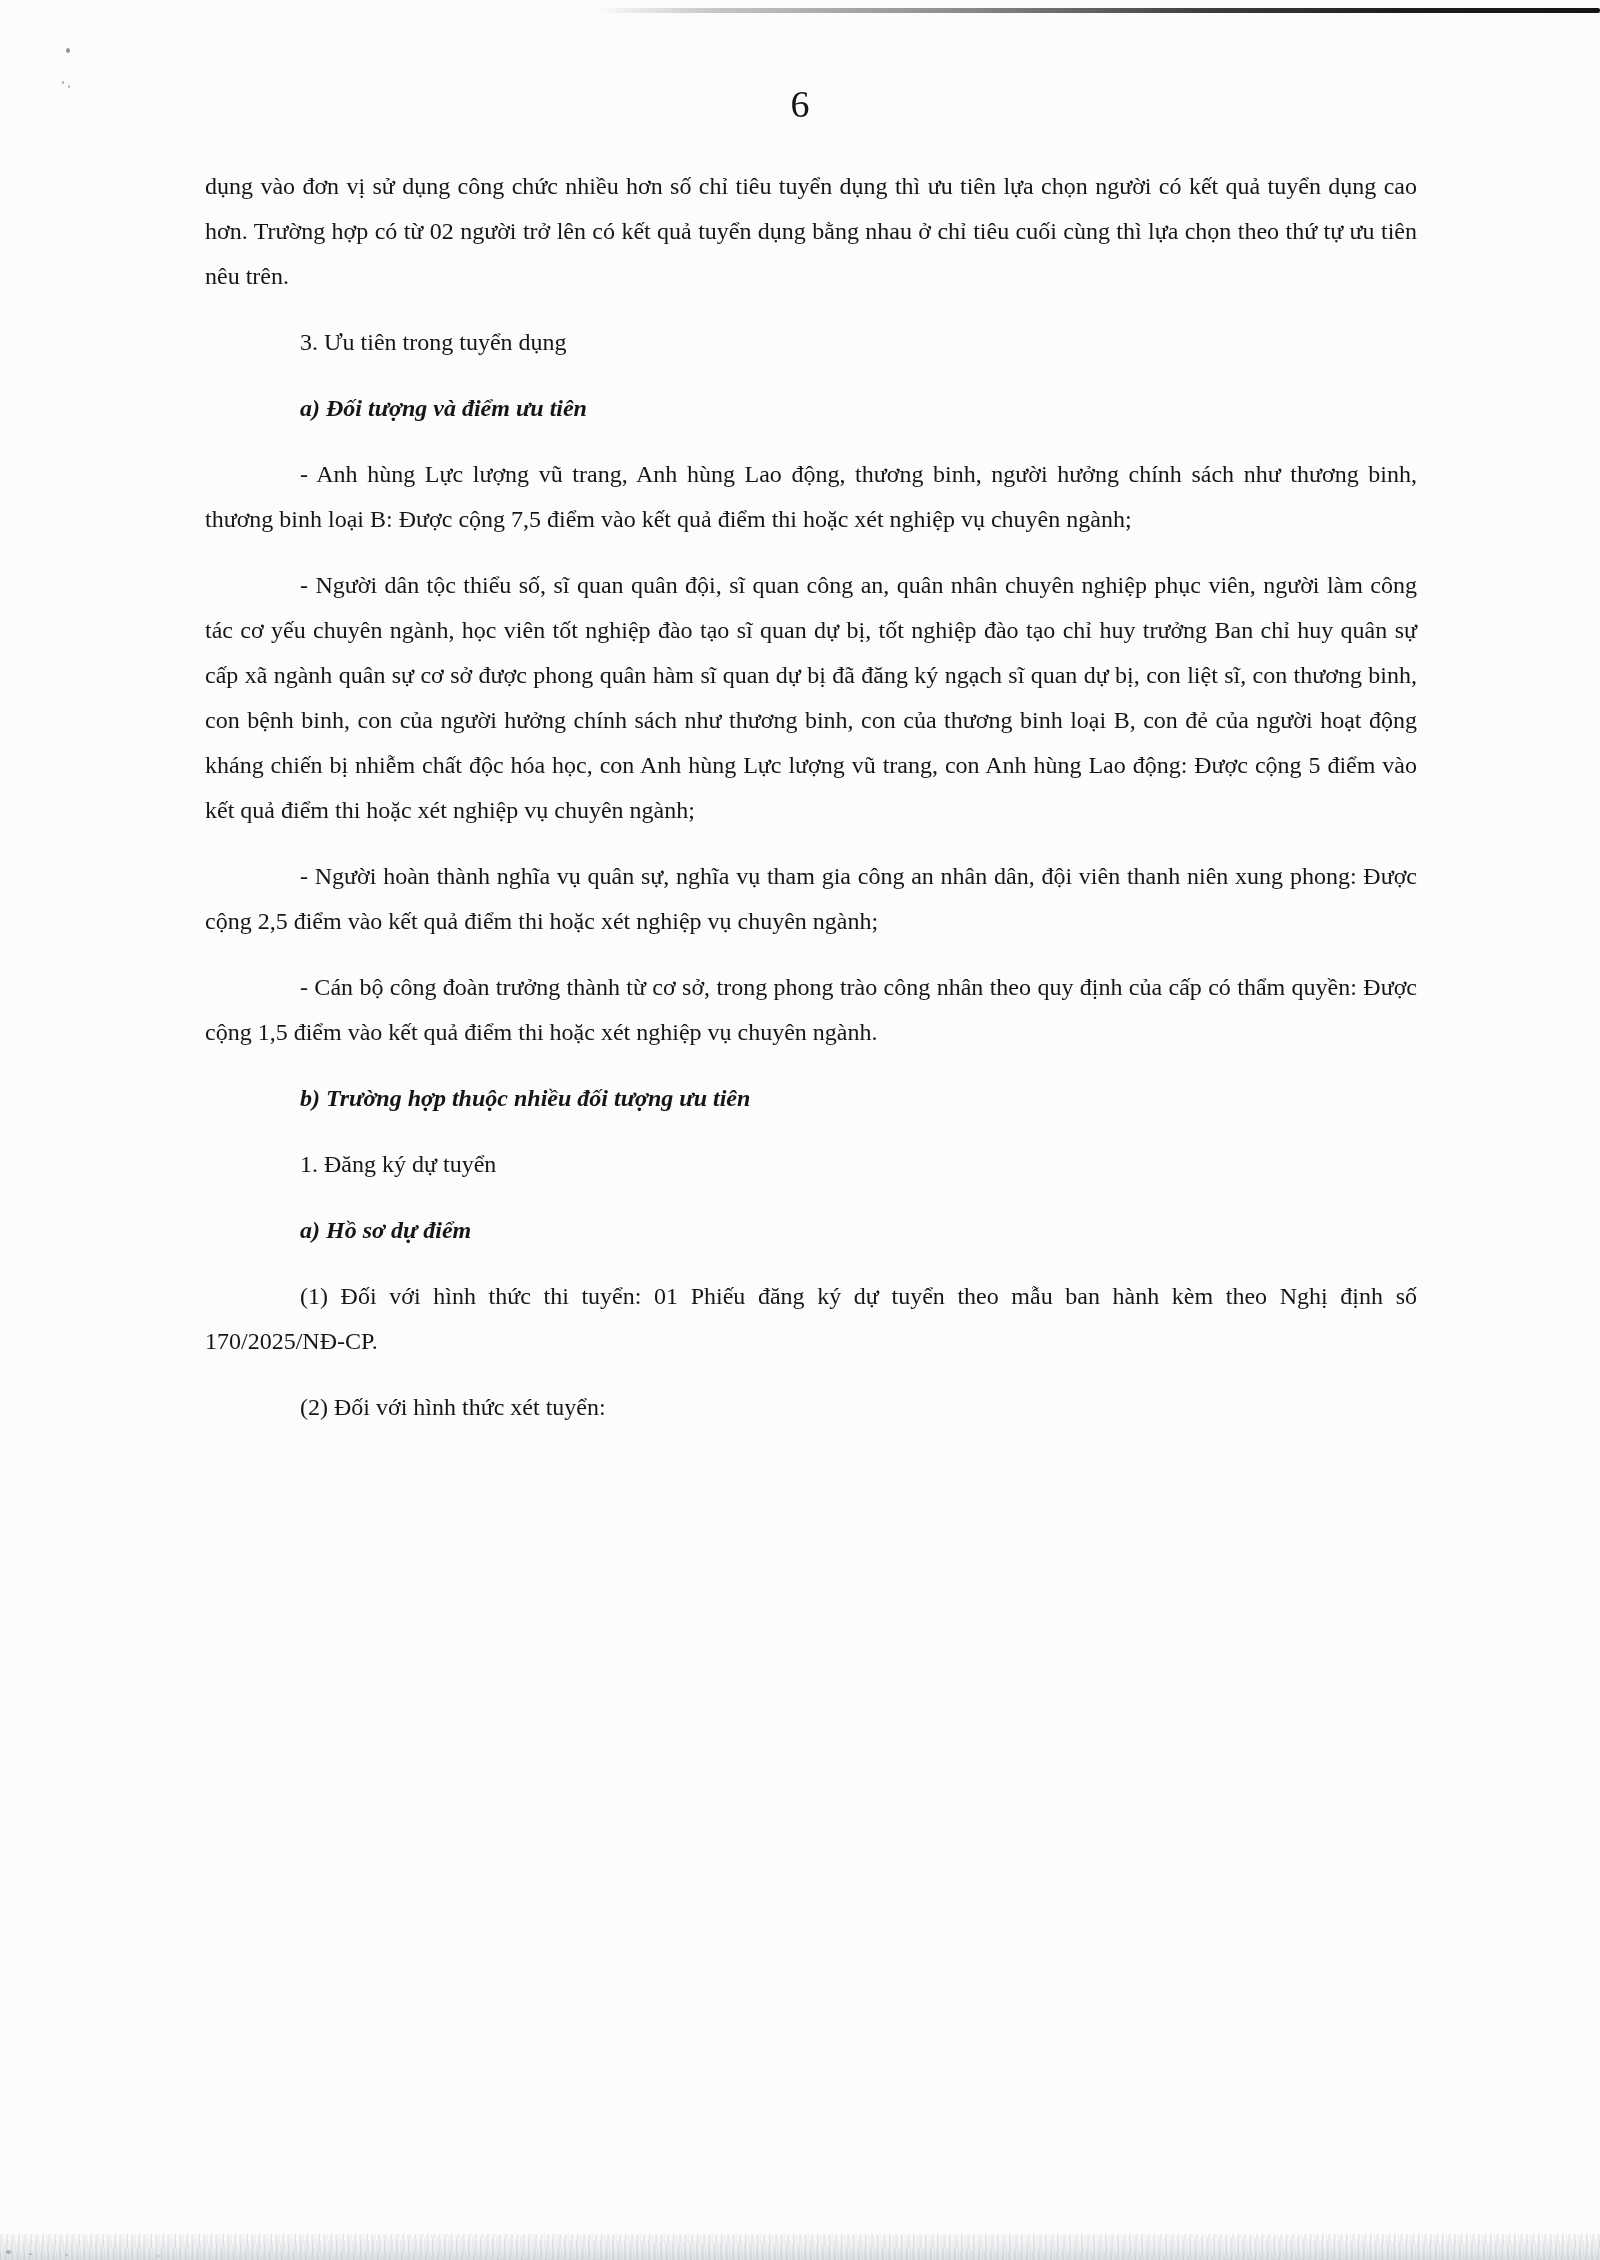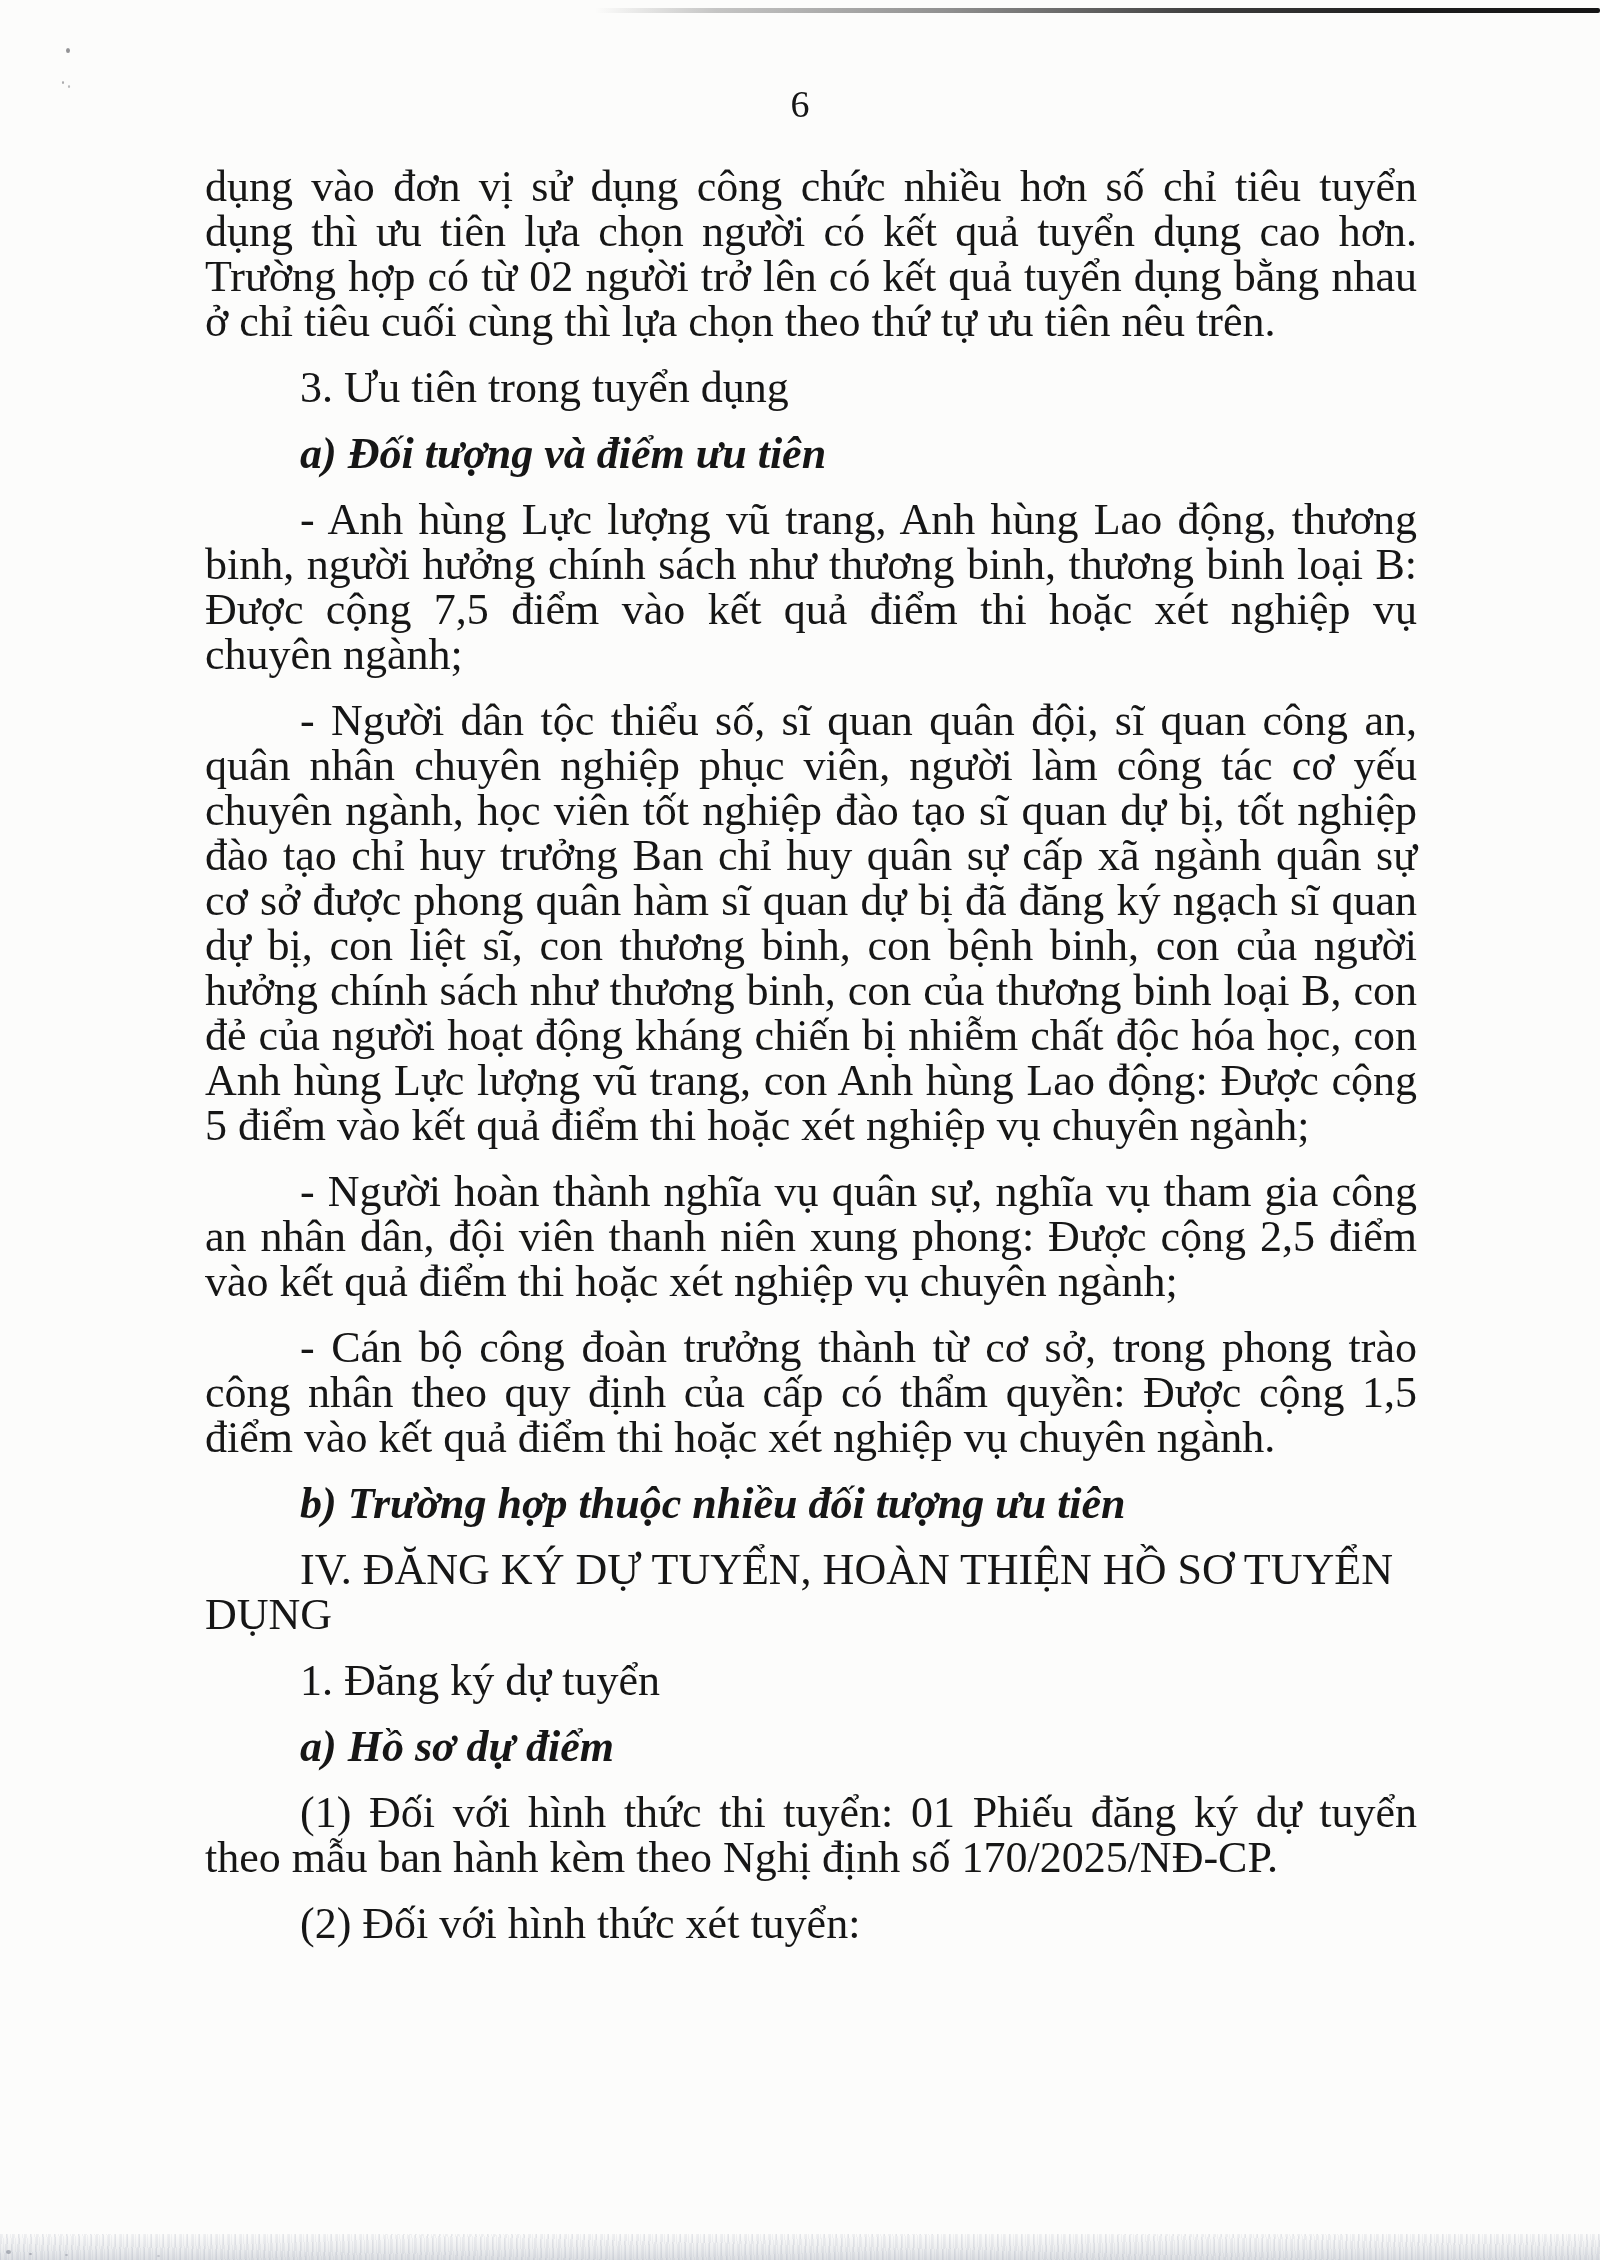--- a/index.html
+++ b/index.html
@@ -44,21 +44,21 @@
     line-height: 44px;
   }
   .content {
     position: absolute;
     left: 205px;
     top: 164px;
     width: 1212px;
   }
   .content p {
     margin: 0 0 21px 0;
-    font-size: 44px;
+    font-size: 24px;
     line-height: 45px;
     text-align: justify;
     text-justify: inter-word;
   }
   .p-cont   { text-indent: 0; }
   .p-ind    { text-indent: 95px; }
   .h-bold   { font-weight: normal; text-indent: 95px; text-align: left !important; }
   .h-boldit { font-weight: bold; font-style: italic; text-indent: 95px; text-align: left !important; }
   .lead-bi  { font-weight: bold; font-style: italic; margin-right: 0.35em; }
   
@@ -105,21 +105,20 @@
 
     <p class="p-ind">- Người dân tộc thiểu số, sĩ quan quân đội, sĩ quan công an, quân nhân chuyên nghiệp phục viên, người làm công tác cơ yếu chuyên ngành, học viên tốt nghiệp đào tạo sĩ quan dự bị, tốt nghiệp đào tạo chỉ huy trưởng Ban chỉ huy quân sự cấp xã ngành quân sự cơ sở được phong quân hàm sĩ quan dự bị đã đăng ký ngạch sĩ quan dự bị, con liệt sĩ, con thương binh, con bệnh binh, con của người hưởng chính sách như thương binh, con của thương binh loại B, con đẻ của người hoạt động kháng chiến bị nhiễm chất độc hóa học, con Anh hùng Lực lượng vũ trang, con Anh hùng Lao động: Được cộng 5 điểm vào kết quả điểm thi hoặc xét nghiệp vụ chuyên ngành;</p>
 
     <p class="p-ind">- Người hoàn thành nghĩa vụ quân sự, nghĩa vụ tham gia công an nhân dân, đội viên thanh niên xung phong: Được cộng 2,5 điểm vào kết quả điểm thi hoặc xét nghiệp vụ chuyên ngành;</p>
 
     <p class="p-ind">- Cán bộ công đoàn trưởng thành từ cơ sở, trong phong trào công nhân theo quy định của cấp có thẩm quyền: Được cộng 1,5 điểm vào kết quả điểm thi hoặc xét nghiệp vụ chuyên ngành.</p>
 
     <p class="h-boldit">b) Trường hợp thuộc nhiều đối tượng ưu tiên</p>
 
 
-    <p class="h-bold">IV. ĐĂNG KÝ DỰ TUYỂN, HOÀN THIỆN HỒ SƠ TUYỂN DỤNG</p>
 
     <p class="h-bold">1. Đăng ký dự tuyển</p>
 
     <p class="h-boldit">a) Hồ sơ dự điểm</p>
 
     <p class="p-ind">(1) Đối với hình thức thi tuyển: 01 Phiếu đăng ký dự tuyển theo mẫu ban hành kèm theo Nghị định số 170/2025/NĐ-CP.</p>
 
     <p class="p-ind">(2) Đối với hình thức xét tuyển:</p>
 
   </div>

